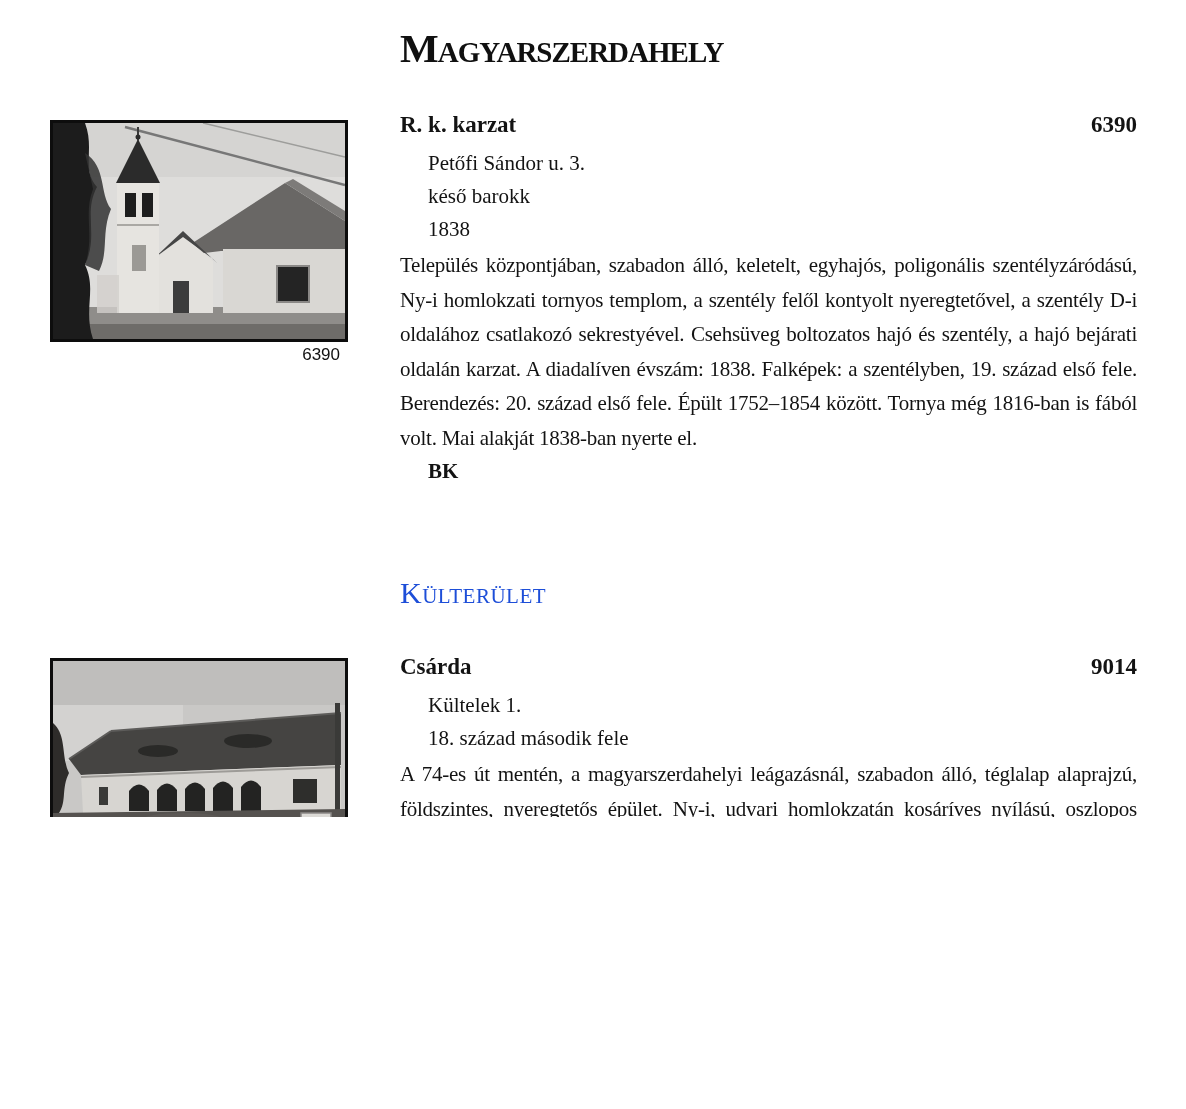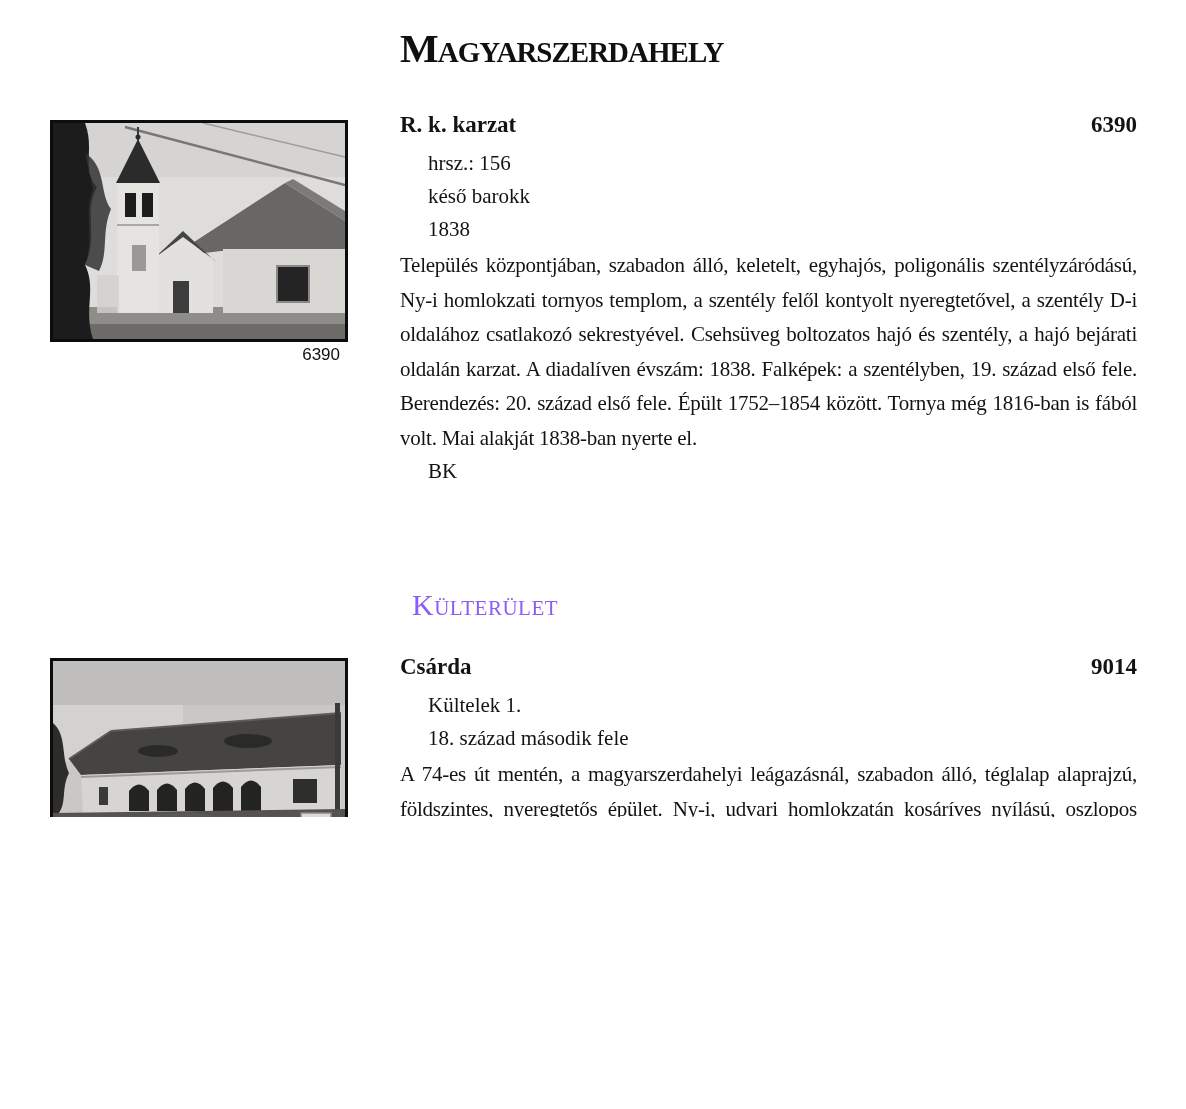--- a/index.html
+++ b/index.html
@@ -22,26 +22,26 @@
     font-size: 41px;
     font-weight: bold;
     font-variant: small-caps;
     letter-spacing: -1px;
     color: #101010;
   }
   .section-heading {
     position: absolute;
     left: 400px;
     top: 576px;
-    margin: 12px;
+    margin: 0;
     font-size: 30px;
     font-weight: normal;
     font-variant: small-caps;
     letter-spacing: 0.5px;
-    color: #8b5cf6;
+    color: #1d4ed8;
   }
 
   
   .photo-figure { position: absolute; left: 50px; margin: 0; width: 298px; }
   .photo-figure.photo-1 { top: 120px; }
   .photo-figure.photo-2 { top: 658px; }
   .photo-frame {
     border: 3px solid #0d0d0d;
     background: #cfcfcd;
     line-height: 0;
@@ -80,21 +80,21 @@
 
   .entry-details { margin-left: 28px; line-height: 33px; }
   .entry-details div { white-space: nowrap; }
 
   .entry-description {
     margin: 2px 0 0 0;
     text-align: justify;
     letter-spacing: -0.25px;
     line-height: 34.5px;
   }
-  .entry-author { margin-left: 28px; line-height: 33px; }
+  .entry-author { margin-left: 28px; line-height: 33px; font-weight: bold; }
 </style>
 </head>
 <body>
 
 <div class="page">
 
   <h1 class="page-title">Magyarszerdahely</h1>
 
   <figure class="photo-figure photo-1">
     <div class="photo-frame">
@@ -138,21 +138,21 @@
     </div>
     <figcaption class="photo-caption">6390</figcaption>
   </figure>
 
   <section class="entry entry-1">
     <div class="entry-header">
       <span class="entry-name">R. k. karzat</span>
       <span class="entry-number">6390</span>
     </div>
     <div class="entry-details">
-      <div>hrsz.: 156</div>
+      <div>Petőfi Sándor u. 3.</div>
       <div>késő barokk</div>
       <div>1838</div>
     </div>
     <p class="entry-description">Település központjában, szabadon álló, keletelt, egyhajós, poligonális szentélyzáródású, Ny-i homlokzati tornyos templom, a szentély felől kontyolt nyeregtetővel, a szentély D-i oldalához csatlakozó sekrestyével. Csehsüveg boltozatos hajó és szentély, a hajó bejárati oldalán karzat. A diadalíven évszám: 1838. Falképek: a szentélyben, 19. század első fele. Berendezés: 20. század első fele. Épült 1752–1854 között. Tornya még 1816-ban is fából volt. Mai alakját 1838-ban nyerte el.</p>
     <div class="entry-author">BK</div>
   </section>
 
   <h2 class="section-heading">Külterület</h2>
 
   <figure class="photo-figure photo-2">

